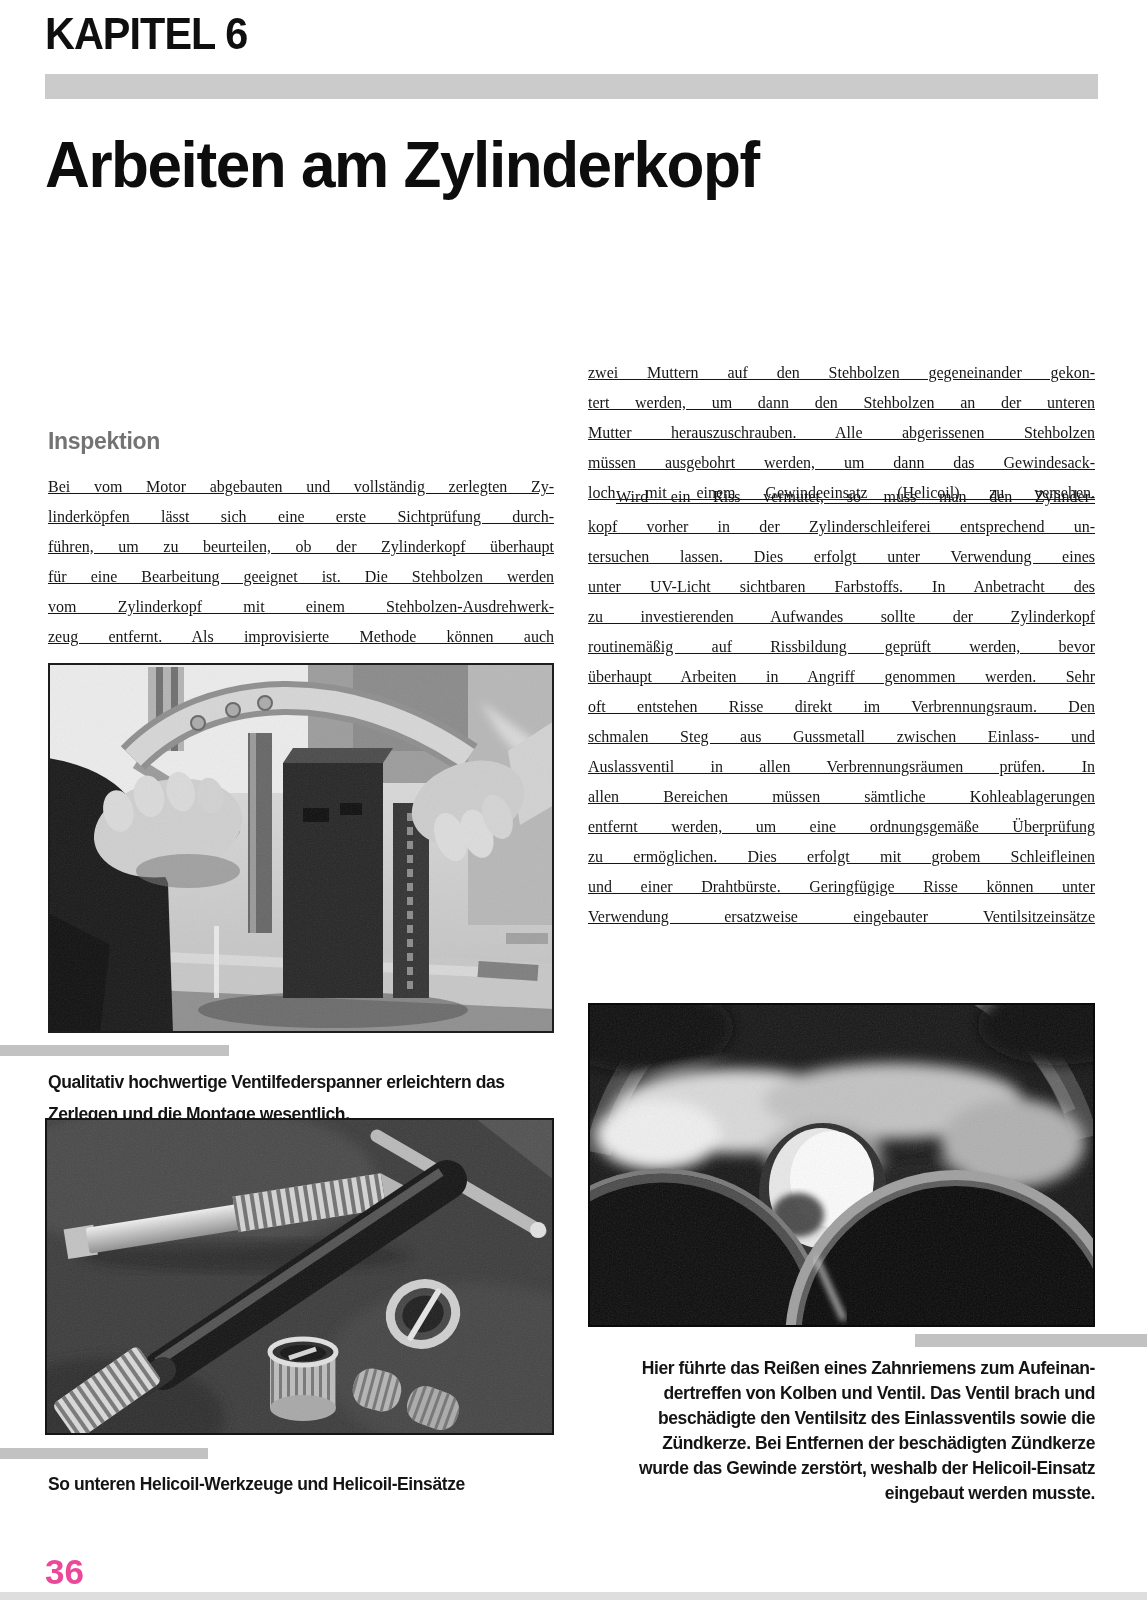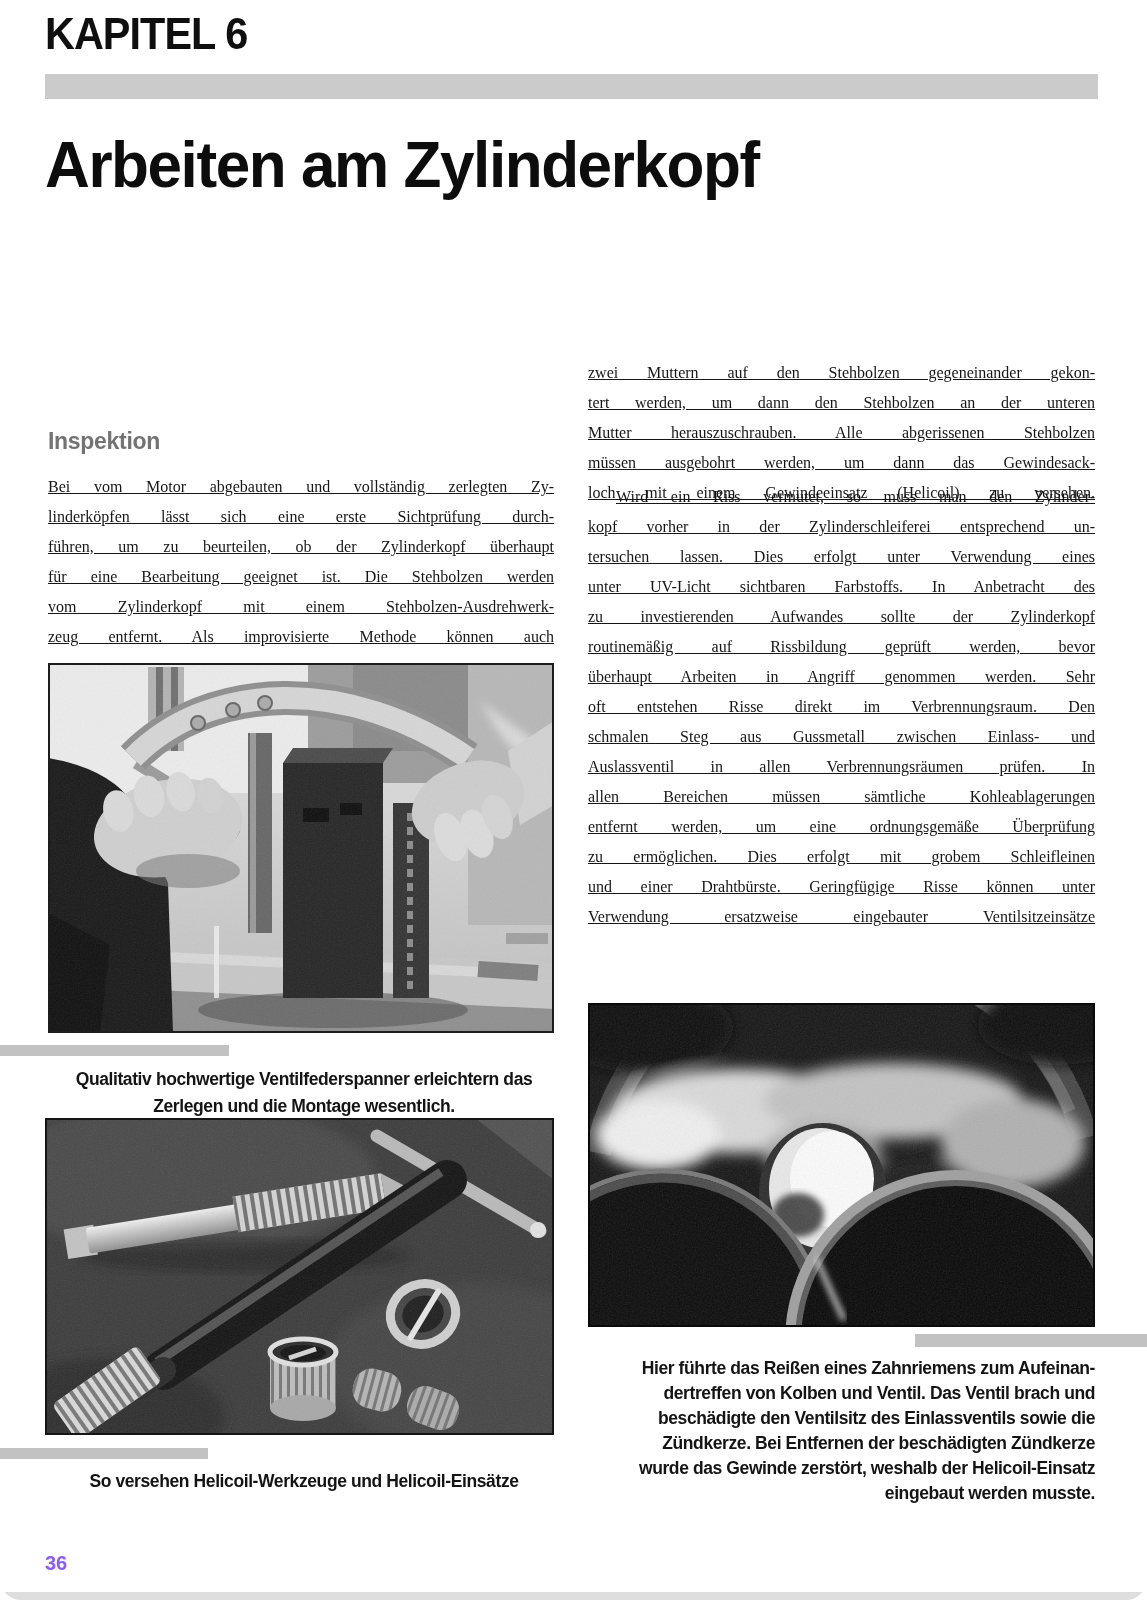--- a/index.html
+++ b/index.html
@@ -3,21 +3,20 @@
 <meta charset="utf-8">
 <style>
   html,body{margin:0;padding:0;background:#ffffff;}
   .page{
     position:relative;
     width:1147px;height:1600px;
     background:#ffffff;
     overflow:hidden;
     font-family:"Liberation Sans", sans-serif;
     color:#141414;
-    border-radius:21px;
   }
   .abs{position:absolute;}
   
   .kapitel{
     left:45px;top:12px;
     font-size:44px;font-weight:700;line-height:1;
     letter-spacing:-1px;
     transform:scaleX(.94);transform-origin:left top;
     color:#0f0f0f;white-space:nowrap;
   }
@@ -39,39 +38,39 @@
     white-space:pre-line;
     text-align:justify;text-align-last:justify;
     margin:0;
     text-decoration:underline;
   }
   .left-par{left:48px;top:472px;width:506px;}
   .rp1{left:588px;top:358px;width:507px;}
   .rp2{left:588px;top:482px;width:507px;text-indent:28px;}
   
   .caption{
-    font-size:17.5px;line-height:27px;font-weight:700;
+    font-size:17.5px;line-height:32px;font-weight:700;
     letter-spacing:-.4px;color:#141414;
-    white-space:pre-line;margin:0;text-align:center;
+    white-space:pre-line;margin:0;
   }
   .cap1{left:48px;top:1066px;width:512px;}
   .cap2{left:48px;top:1468px;width:512px;}
   .cap3{left:588px;top:1356px;width:507px;text-align:right;line-height:25px;}
   .cap-bar{background:#c2c2c2;}
   .bar1{left:0;top:1045px;width:229px;height:11px;}
   .bar2{left:0;top:1448px;width:208px;height:11px;}
   .bar3{left:915px;top:1334px;width:232px;height:13px;}
   
   .photo{display:block;}
   .photo svg{display:block;width:100%;height:100%;}
   .photo1{left:48px;top:663px;width:506px;height:370px;}
   .photo2{left:45px;top:1118px;width:509px;height:317px;}
   .photo3{left:588px;top:1003px;width:507px;height:324px;}
   
-  .page-num{left:45px;top:1552px;font-size:20px;font-weight:700;color:#8b5cf6;}
+  .page-num{left:45px;top:1552px;font-size:35px;font-weight:700;color:#ec4899;}
   .footer-bar{left:0;top:1592px;width:1147px;height:8px;background:#dedede;}
 </style>
 </head>
 <body>
 
 <div class="page">
 
   <div class="abs kapitel">KAPITEL 6</div>
   <div class="abs top-bar"></div>
   <div class="abs page-title">Arbeiten am Zylinderkopf</div>
@@ -224,21 +223,21 @@
       <g transform="translate(388,290) rotate(20)">
         <rect x="-26" y="-19" width="52" height="38" rx="17" fill="#ababab"></rect>
         <rect x="-26" y="-19" width="52" height="38" rx="17" fill="url(#p2coil)" opacity=".9"></rect>
       </g>
       <rect width="509" height="317" filter="url(#p2grain)" opacity="0.13"></rect>
       <rect x="1" y="1" width="507" height="315" fill="none" stroke="#151515" stroke-width="2"></rect>
     </svg>
   </div>
 
   <div class="abs cap-bar bar2"></div>
-  <p class="abs caption cap2">So versehen Helicoil-Werkzeuge und Helicoil-Einsätze</p>
+  <p class="abs caption cap2">So unteren Helicoil-Werkzeuge und Helicoil-Einsätze</p>
 
   <p class="abs body-par rp1">zwei Muttern auf den Stehbolzen gegeneinander gekon-
 tert werden, um dann den Stehbolzen an der unteren
 Mutter herauszuschrauben. Alle abgerissenen Stehbolzen
 müssen ausgebohrt werden, um dann das Gewindesack-
 loch mit einem Gewindeeinsatz (Helicoil) zu versehen.</p>
   <p class="abs body-par rp2">Wird ein Riss vermutet, so muss man den Zylinder-
 kopf vorher in der Zylinderschleiferei entsprechend un-
 tersuchen lassen. Dies erfolgt unter Verwendung eines
 unter UV-Licht sichtbaren Farbstoffs. In Anbetracht des

